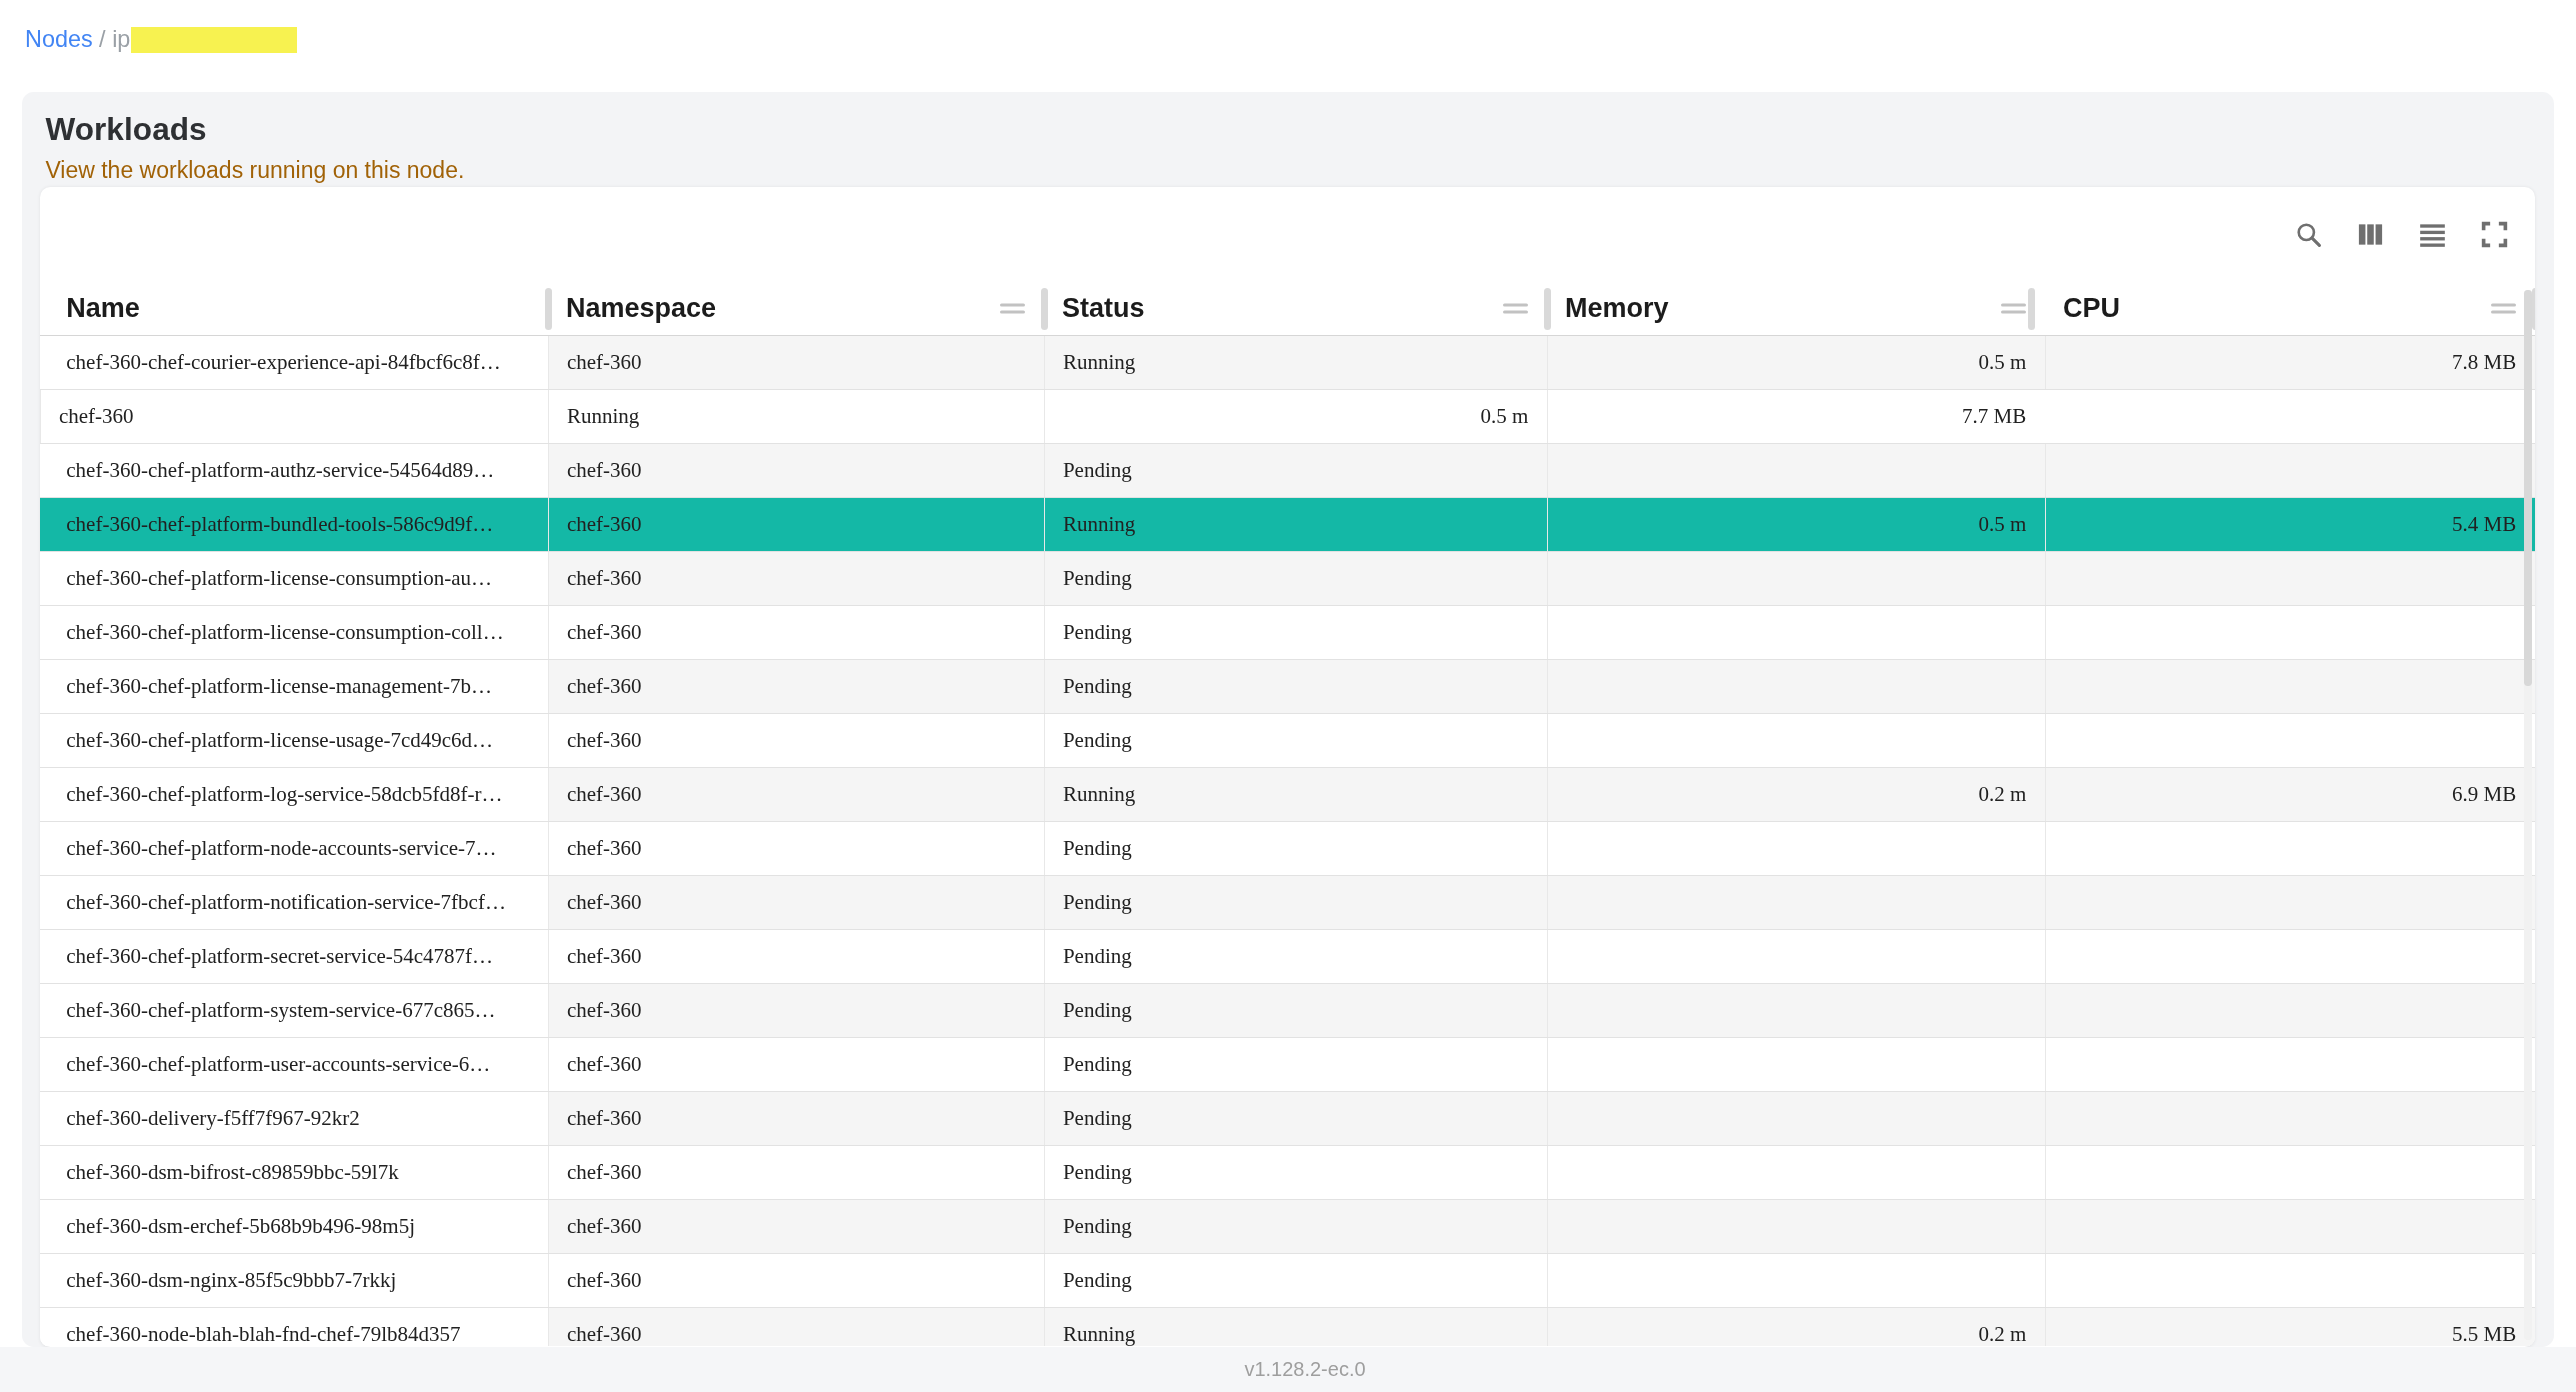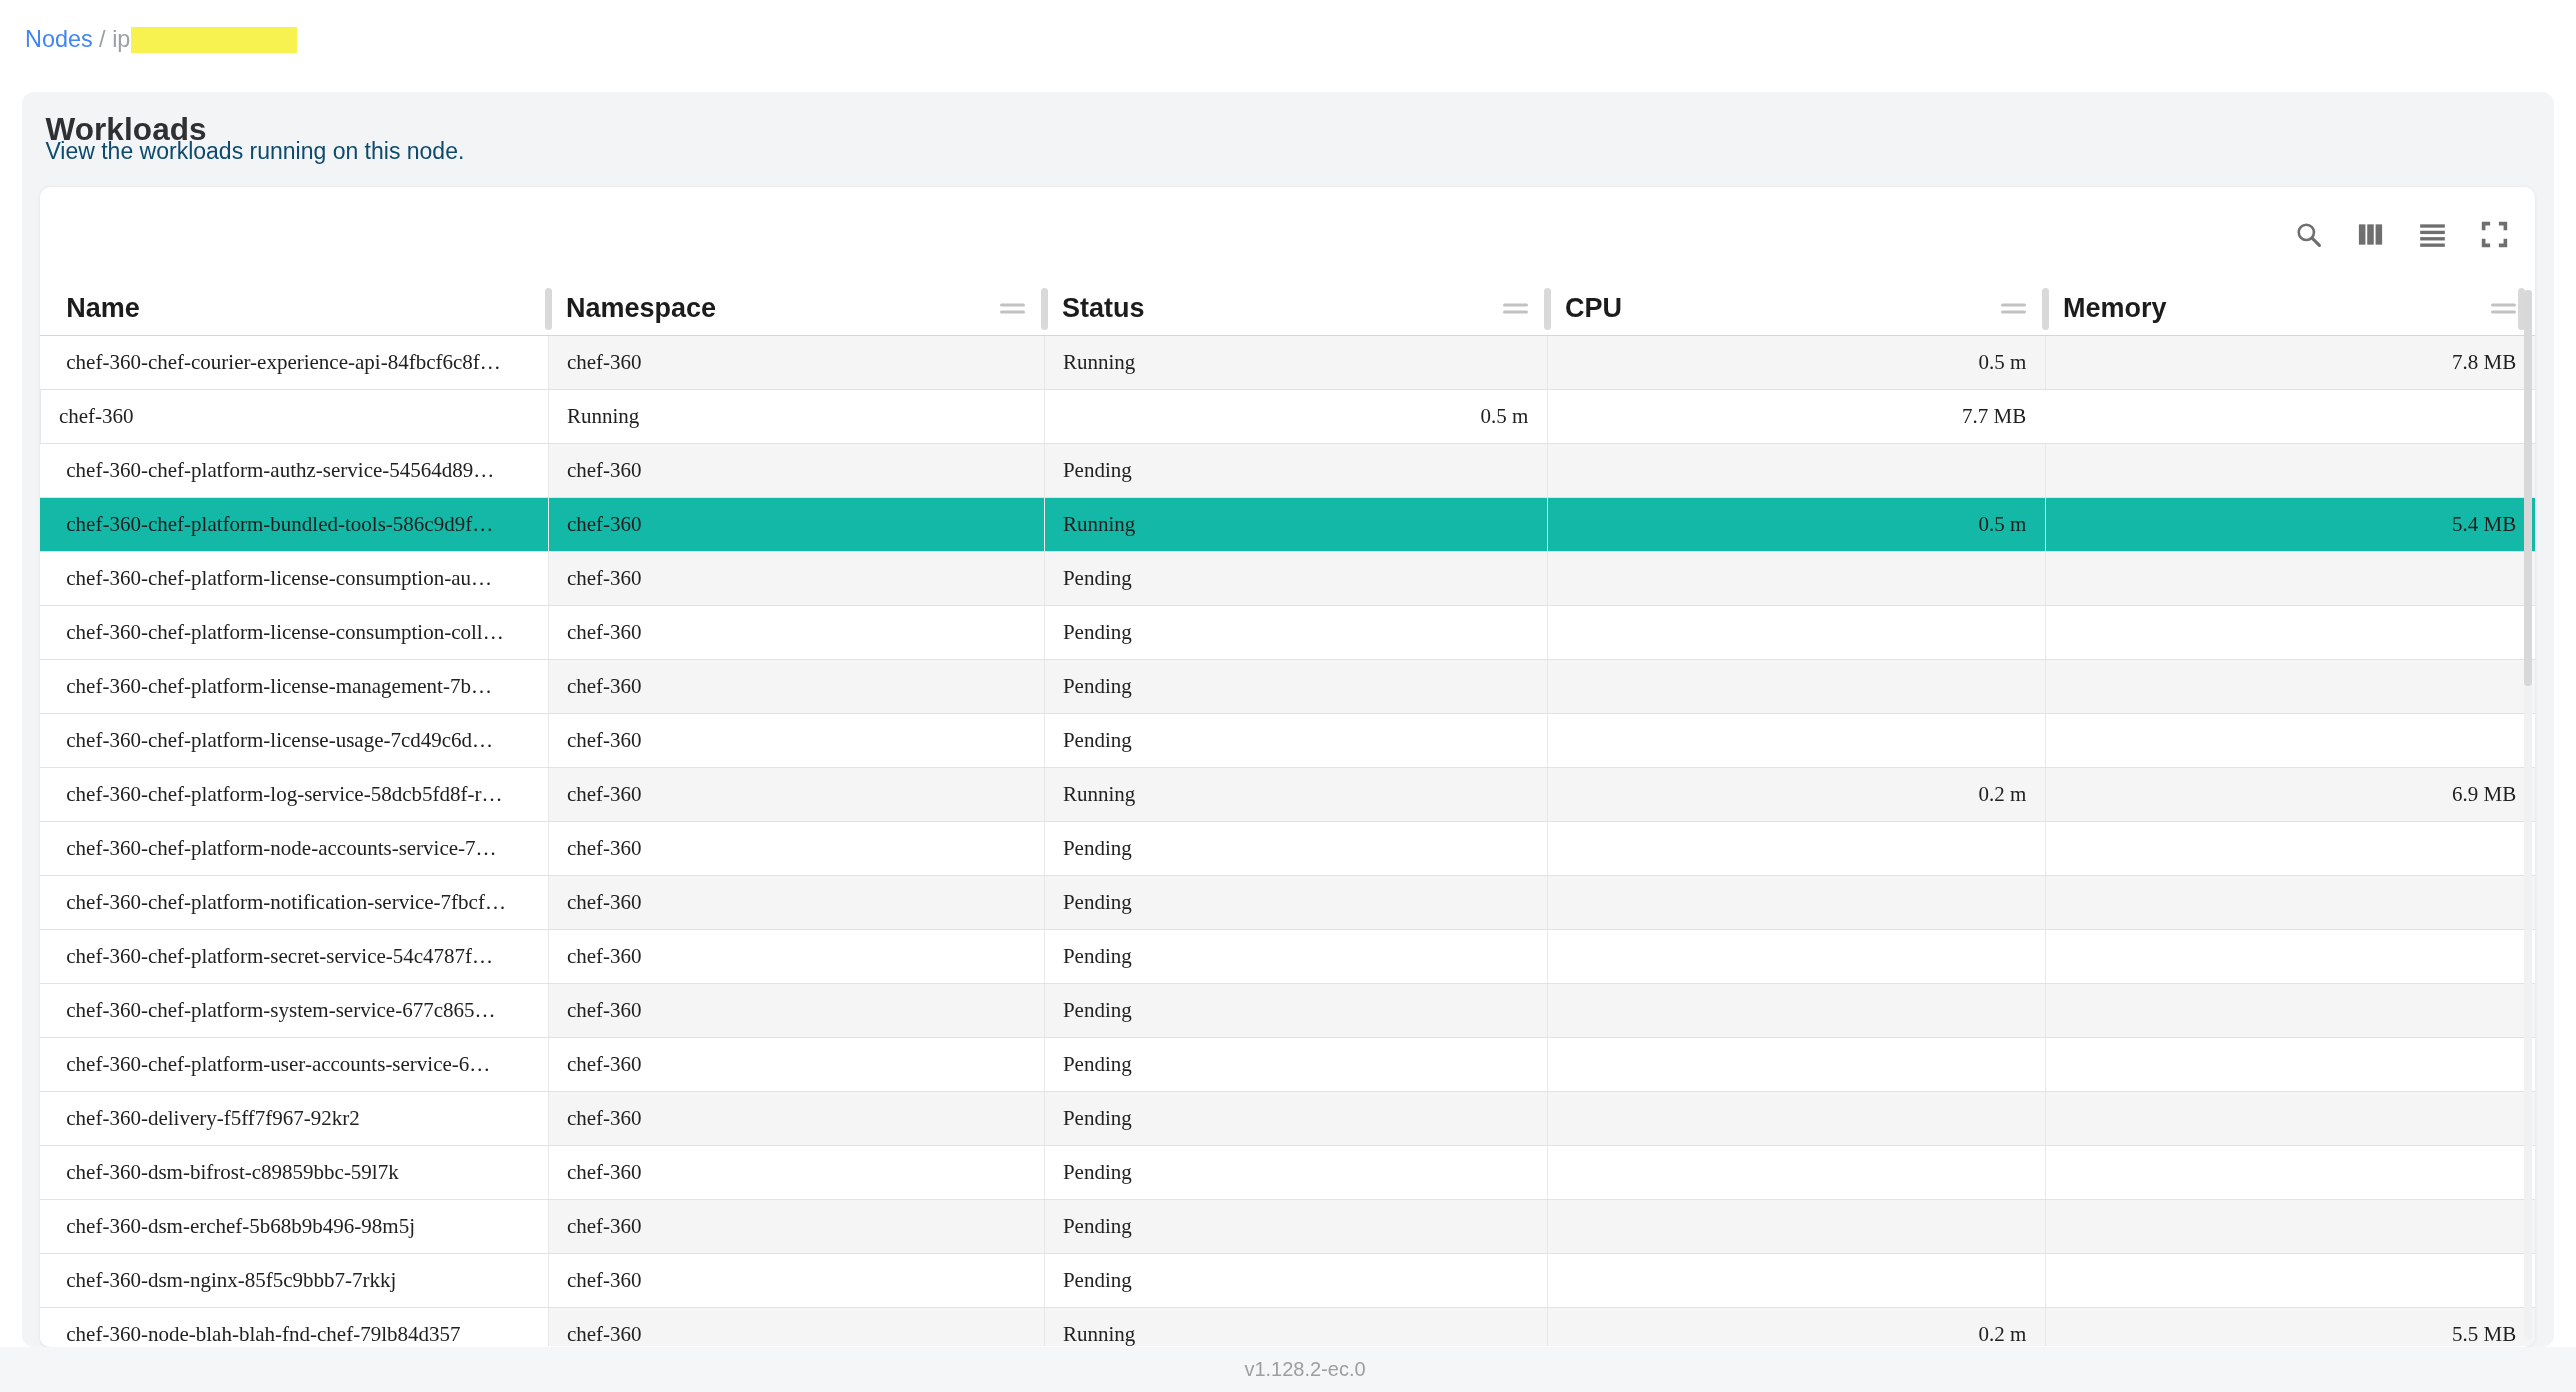--- a/index.html
+++ b/index.html
@@ -9,21 +9,21 @@
   
   .breadcrumb { position:absolute; top:26px; left:25px; font-size:23.4px; display:flex; align-items:center; white-space:pre; }
   .crumb-link { color:#4285f4; font-weight:500; cursor:pointer; }
   .crumb-sep  { color:#9aa0a6; }
   .crumb-prefix { color:#9aa0a6; }
   .redaction { display:inline-block; width:166px; height:26px; background:#f7f250; margin-left:0.7px; }
 
   
   .card { position:absolute; left:22px; top:92px; width:2532px; height:1255px; background:#f3f4f6; border-radius:11.7px; }
   .card-title { position:absolute; left:23.4px; top:19px; font-size:31.5px; font-weight:600; color:#2e3033; letter-spacing:0.1px; }
-  .card-subtitle { position:absolute; left:23.4px; top:46px; font-size:23px; color:#0c4a6e; }
+  .card-subtitle { position:absolute; left:23.4px; top:65px; font-size:23px; color:#a16207; }
 
   
   .panel { position:absolute; left:18.3px; top:95px; width:2495px; height:1160px; background:#ffffff; border-radius:10.3px; box-shadow:0 0.7px 3.7px rgba(0,0,0,.08); overflow:hidden; }
 
   
   .toolbar { height:95px; display:flex; align-items:center; justify-content:flex-end; gap:31px; padding-right:25px; }
   .icon-btn { width:31px; height:31px; display:flex; align-items:center; justify-content:center; cursor:pointer; color:#6f6f6f; }
   .icon-btn svg { width:29px; height:29px; }
 
   
@@ -113,30 +113,30 @@
           <span class="col-bar"></span>
         </div>
         <div class="th">
           <span>Status</span>
           <span class="eq-handle">
             <i></i>
             <i></i>
           </span>
           <span class="col-bar"></span>
         </div>
+        <div class="th th-last">
+          <span>Memory</span>
+          <span class="eq-handle">
+            <i></i>
+            <i></i>
+          </span>
+          <span class="col-bar"></span>
+        </div>
         <div class="th">
           <span>CPU</span>
-          <span class="eq-handle">
-            <i></i>
-            <i></i>
-          </span>
-          <span class="col-bar"></span>
-        </div>
-        <div class="th th-last">
-          <span>Memory</span>
           <span class="eq-handle">
             <i></i>
             <i></i>
           </span>
           <span class="col-bar"></span>
         </div>
       </div>
     <div class="tbody">
         <div class="tr striped">
           <div class="td td-name">chef-360-chef-courier-experience-api-84fbcf6c8f…</div>

